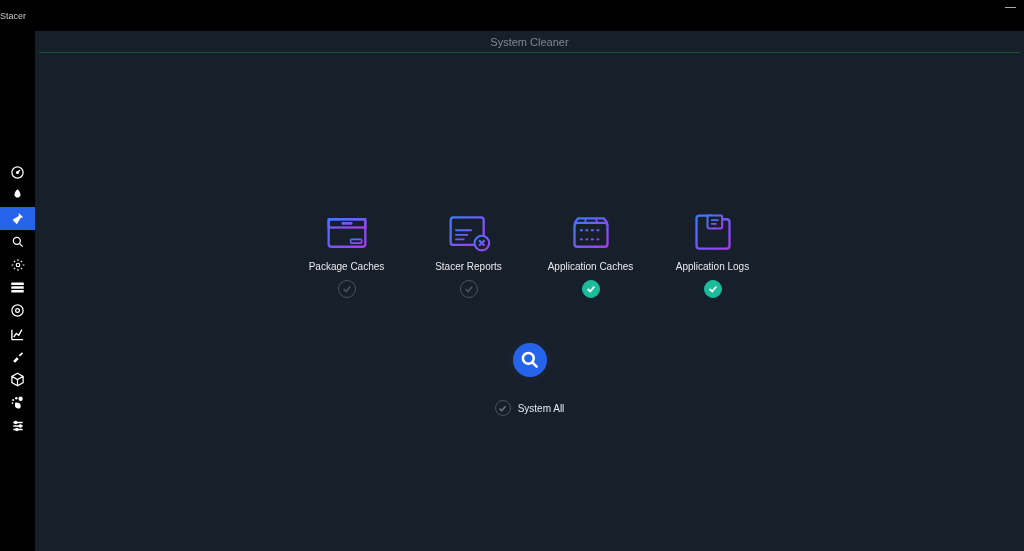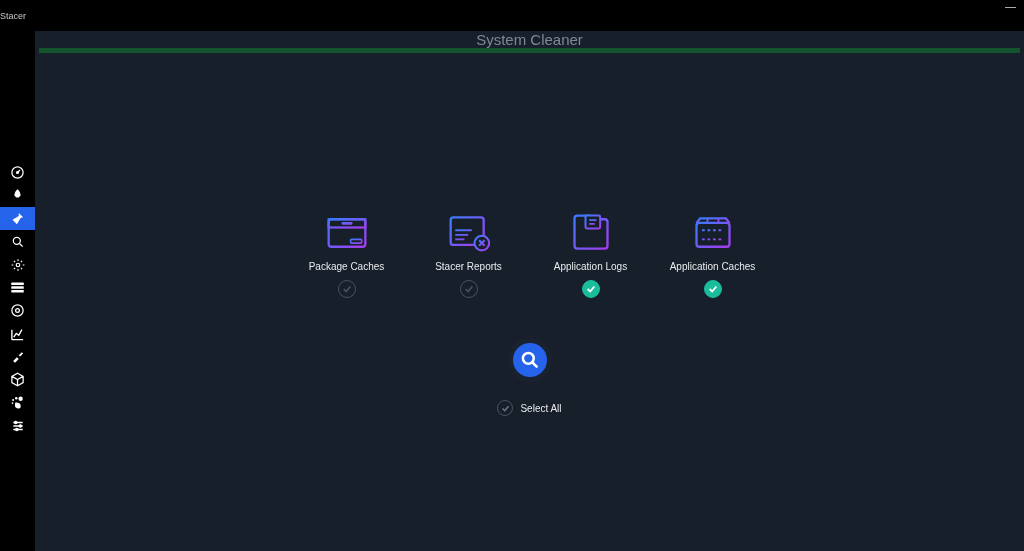--- a/index.html
+++ b/index.html
@@ -69,22 +69,22 @@
     display: flex;
     flex-direction: column;
     position: relative;
   }
   .page-header {
     height: 22px;
     display: flex;
     align-items: center;
     justify-content: center;
     color: #808792;
-    font-size: 15px;
-    border-bottom: 5px solid #14532d;
+    font-size: 11px;
+    border-bottom: 1px solid #14532d;
     margin: 0 4px;
   }
 
   .center-area {
     flex: 1;
     display: flex;
     flex-direction: column;
     align-items: center;
     justify-content: flex-start;
     padding-top: 160px;
@@ -309,42 +309,20 @@
           <div class="cat-label">Stacer Reports</div>
           <div class="cat-check">
             <svg width="10" height="10" viewBox="0 0 12 12" fill="none" stroke="#4a525e" stroke-width="2">
                 <path d="M2 6l3 3 5-6"></path>
               </svg>
           </div>
         </div>
 
         <div class="cat">
           <div class="cat-icon">
-            <svg width="44" height="42" viewBox="0 0 48 44">
-              <defs>
-                  <linearGradient id="g3" x1="0" y1="0" x2="1" y2="1">
-                    <stop offset="0" stop-color="#3a7bff"></stop>
-                    <stop offset="1" stop-color="#a63cf0"></stop>
-                  </linearGradient>
-                </defs>
-              <path d="M6 14v22q0 3 3 3h30q3 0 3-3V10q0-3-3-3H26l-4-4H9q-3 0-3 3z" fill="none" stroke="url(#g3)" stroke-width="2.5"></path>
-              <rect x="18" y="3" width="16" height="14" rx="1.5" fill="#171f2b" stroke="url(#g3)" stroke-width="2.2"></rect>
-              <path d="M22 8h8 M22 12h6" stroke="url(#g3)" stroke-width="1.8"></path>
-            </svg>
-          </div>
-          <div class="cat-label">Application Logs</div>
-          <div class="cat-check checked">
-            <svg width="10" height="10" viewBox="0 0 12 12" fill="none" stroke="#fff" stroke-width="2.2">
-                <path d="M2 6l3 3 5-6"></path>
-              </svg>
-          </div>
-        </div>
-
-        <div class="cat">
-          <div class="cat-icon">
             <svg width="44" height="40" viewBox="0 0 48 42">
               <defs>
                   <linearGradient id="g4" x1="0" y1="0" x2="1" y2="1">
                     <stop offset="0" stop-color="#3a7bff"></stop>
                     <stop offset="1" stop-color="#a63cf0"></stop>
                   </linearGradient>
                 </defs>
               <rect x="6" y="10" width="36" height="26" rx="3" fill="none" stroke="url(#g4)" stroke-width="2.5"></rect>
               <path d="M6 10l4-5h28l4 5" fill="none" stroke="url(#g4)" stroke-width="2.5"></path>
               <path d="M18 10v-5 M30 10v-5" stroke="url(#g4)" stroke-width="2"></path>
@@ -352,34 +330,56 @@
             </svg>
           </div>
           <div class="cat-label">Application Caches</div>
           <div class="cat-check checked">
             <svg width="10" height="10" viewBox="0 0 12 12" fill="none" stroke="#fff" stroke-width="2.2">
                 <path d="M2 6l3 3 5-6"></path>
               </svg>
           </div>
         </div>
 
+        <div class="cat">
+          <div class="cat-icon">
+            <svg width="44" height="42" viewBox="0 0 48 44">
+              <defs>
+                  <linearGradient id="g3" x1="0" y1="0" x2="1" y2="1">
+                    <stop offset="0" stop-color="#3a7bff"></stop>
+                    <stop offset="1" stop-color="#a63cf0"></stop>
+                  </linearGradient>
+                </defs>
+              <path d="M6 14v22q0 3 3 3h30q3 0 3-3V10q0-3-3-3H26l-4-4H9q-3 0-3 3z" fill="none" stroke="url(#g3)" stroke-width="2.5"></path>
+              <rect x="18" y="3" width="16" height="14" rx="1.5" fill="#171f2b" stroke="url(#g3)" stroke-width="2.2"></rect>
+              <path d="M22 8h8 M22 12h6" stroke="url(#g3)" stroke-width="1.8"></path>
+            </svg>
+          </div>
+          <div class="cat-label">Application Logs</div>
+          <div class="cat-check checked">
+            <svg width="10" height="10" viewBox="0 0 12 12" fill="none" stroke="#fff" stroke-width="2.2">
+                <path d="M2 6l3 3 5-6"></path>
+              </svg>
+          </div>
+        </div>
+
 
       </div>
 
       <div class="scan-btn">
         <svg width="20" height="20" viewBox="0 0 24 24" fill="none" stroke="#fff" stroke-width="3" stroke-linecap="round">
           <circle cx="10" cy="10" r="6.5"></circle>
             <path d="M15 15l5 5"></path>
         </svg>
       </div>
 
       <div class="select-all">
         <div class="cat-check">
           <svg width="9" height="9" viewBox="0 0 12 12" fill="none" stroke="#707885" stroke-width="2">
               <path d="M2 6l3 3 5-6"></path>
             </svg>
         </div>
-        <span class="select-all-label">Select All</span>
+        <span class="select-all-label">System All</span>
       </div>
 
     </div>
   </div>
 </div>
 
 </body></html>

